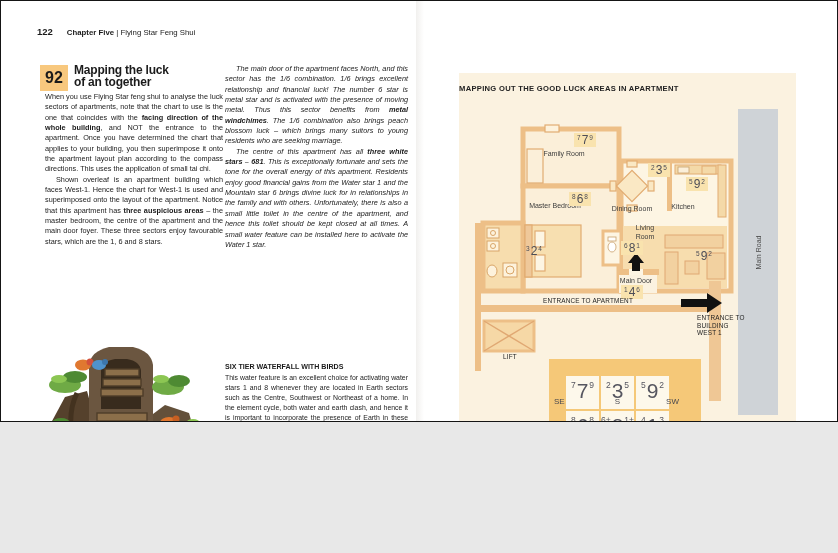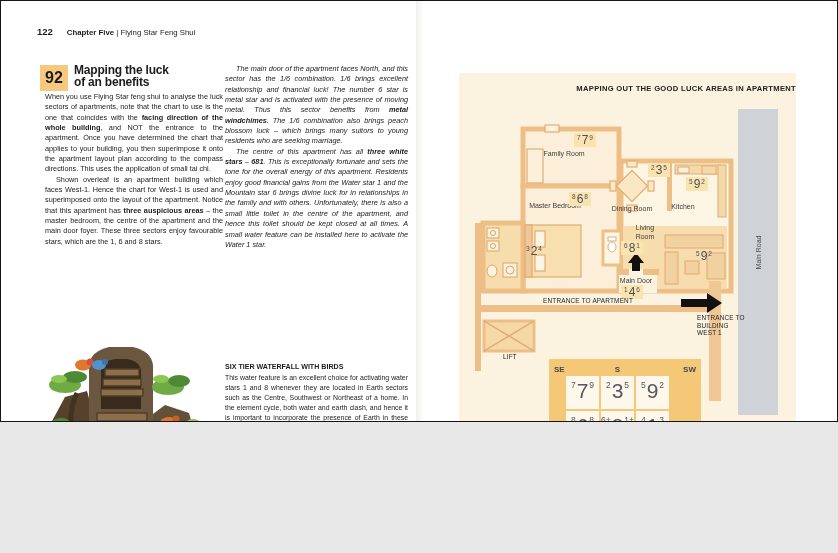--- a/index.html
+++ b/index.html
@@ -26,21 +26,21 @@
   .page-text p{margin:0;}
   .indent{text-indent:11px;}
   .col1{left:44px;top:91px;width:178px;}
   .col2{left:224px;top:63px;width:183px;font-style:italic;}
   .caption{left:224px;top:362px;width:183px;}
   .cap-head{font-size:7.1px;font-weight:bold;margin:0 0 2px 0;}
   .cap-body{font-size:6.9px;line-height:9.9px;text-align:justify;margin:0;}
 
   
   .panel{left:458px;top:72px;width:337px;height:440px;background:#FBF2E0;}
-  .d-title{position:absolute;top:11px;left:0;right:0;text-align:right;font-size:7.6px;
+  .d-title{position:absolute;top:11px;left:0;right:0;text-align:left;font-size:7.6px;
            font-weight:bold;letter-spacing:0.3px;color:#222;}
   .plan-svg{position:absolute;left:0;top:0;}
   .plabel{position:absolute;font-size:7px;line-height:8.5px;color:#3b3b3b;text-align:center;}
   .sclabel{position:absolute;font-size:6.4px;color:#222;letter-spacing:0.2px;line-height:7.6px;}
   .road-label{position:absolute;left:266px;top:176px;width:66px;text-align:center;font-size:7px;
               color:#4a4a4a;transform:rotate(-90deg);}
 
   
   .pstar{position:absolute;background:#F9E3AE;padding:2px 3px 1px;display:flex;
          align-items:flex-start;color:#4d4d57;}
@@ -48,40 +48,40 @@
   .pstar .m{font-size:12px;line-height:11px;padding:0 1px;}
   .pstar.plain{background:transparent;}
 
   
   .chart{position:absolute;left:90px;top:286px;width:152px;height:144px;background:#F5C878;}
   .cells{position:absolute;left:17px;top:17px;display:grid;
          grid-template-columns:repeat(3,33px);grid-template-rows:repeat(3,33px);gap:2px;}
   .cell{background:#FDF8EB;display:flex;justify-content:center;align-items:flex-start;color:#565660;}
   .cell .s{font-size:8.5px;line-height:1;margin-top:5px;}
   .cell .m{font-size:21px;line-height:30px;padding:0 1px;}
-  .dir{position:absolute;font-size:8px;font-weight:bold;color:#47474f;}
+  .dir{position:absolute;font-size:8px;font-weight:normal;color:#47474f;margin-top:32px;}
   .w1-arrow{position:absolute;right:23px;top:66px;width:0;height:0;
             border-left:6px solid #E9B066;border-top:5px solid transparent;border-bottom:5px solid transparent;}
 
   .fold{left:415px;top:0;width:8px;height:553px;
         background:linear-gradient(to right, rgba(120,110,90,0.10), rgba(255,255,255,0));}
 </style>
 </head>
 <body>
 
 <div class="screen">
 
   <div class="abs header-left">
     <span class="pagenum">122</span><span class="runhead"><b>Chapter Five</b><span> | Flying Star Feng Shui</span></span>
   </div>
 
   <div class="abs numbox">92</div>
   <div class="abs sec-title">
     <div>Mapping the luck</div>
-    <div>of an benefits</div>
+    <div>of an together</div>
   </div>
 
   <div class="abs col1 page-text">
     <p><span>When you use Flying Star feng shui to analyse the luck sectors of apartments, note that the chart to use is the one that coincides with the </span><b>facing direction of the whole building</b><span>, and NOT the entrance to the apartment. Once you have determined the chart that applies to your building, you then superimpose it onto the apartment layout plan according to the compass directions. This uses the application of small tai chi.</span></p>
     <p class="indent"><span>Shown overleaf is an apartment building which faces West-1. Hence the chart for West-1 is used and superimposed onto the layout of the apartment. Notice that this apartment has </span><b>three auspicious areas</b><span> – the master bedroom, the centre of the apartment and the main door foyer. These three sectors enjoy favourable stars, which are the 1, 6 and 8 stars.</span></p>
   </div>
 
   <div class="abs col2 page-text">
     <p class="indent"><span>The main door of the apartment faces North, and this sector has the 1/6 combination. 1/6 brings excellent relationship and financial luck! The number 6 star is metal star and is activated with the presence of moving metal. Thus this sector benefits from </span><b>metal windchimes</b><span>. The 1/6 combination also brings peach blossom luck – which brings many suitors to young residents who are seeking marriage.</span></p>
     <p class="indent"><span>The centre of this apartment has all </span><b>three white stars – 681</b><span>. This is exceptionally fortunate and sets the tone for the overall energy of this apartment. Residents enjoy good financial gains from the Water star 1 and the Mountain star 6 brings divine luck for in relationships in the family and with others. Unfortunately, there is also a small little toilet in the centre of the apartment, and hence this toilet should be kept closed at all times. A small water feature can be installed here to activate the Water 1 star.</span></p>
@@ -352,21 +352,21 @@
             <span class="s">6</span>
           </div>
         <div class="cell">
             <span class="s">5</span>
             <span class="m">9</span>
             <span class="s">2</span>
           </div>
       </div>
       <div class="dir" style="left:5px;top:6px;">SE</div>
       <div class="dir" style="left:52px;top:6px;width:33px;text-align:center;">S</div>
-      <div class="dir" style="right:5px;top:6px;">SW</div>
+      <div class="dir" style="right:22px;top:6px;">SW</div>
       <div class="dir" style="left:6px;top:64px;">E</div>
       <div class="dir" style="right:4px;top:64px;">W1</div>
       <span class="w1-arrow"></span>
       <div class="dir" style="left:5px;bottom:7px;">NE</div>
       <div class="dir" style="left:52px;bottom:7px;width:33px;text-align:center;">N</div>
       <div class="dir" style="right:4px;bottom:7px;">NW</div>
     </div>
   </div>
 
 </div>

